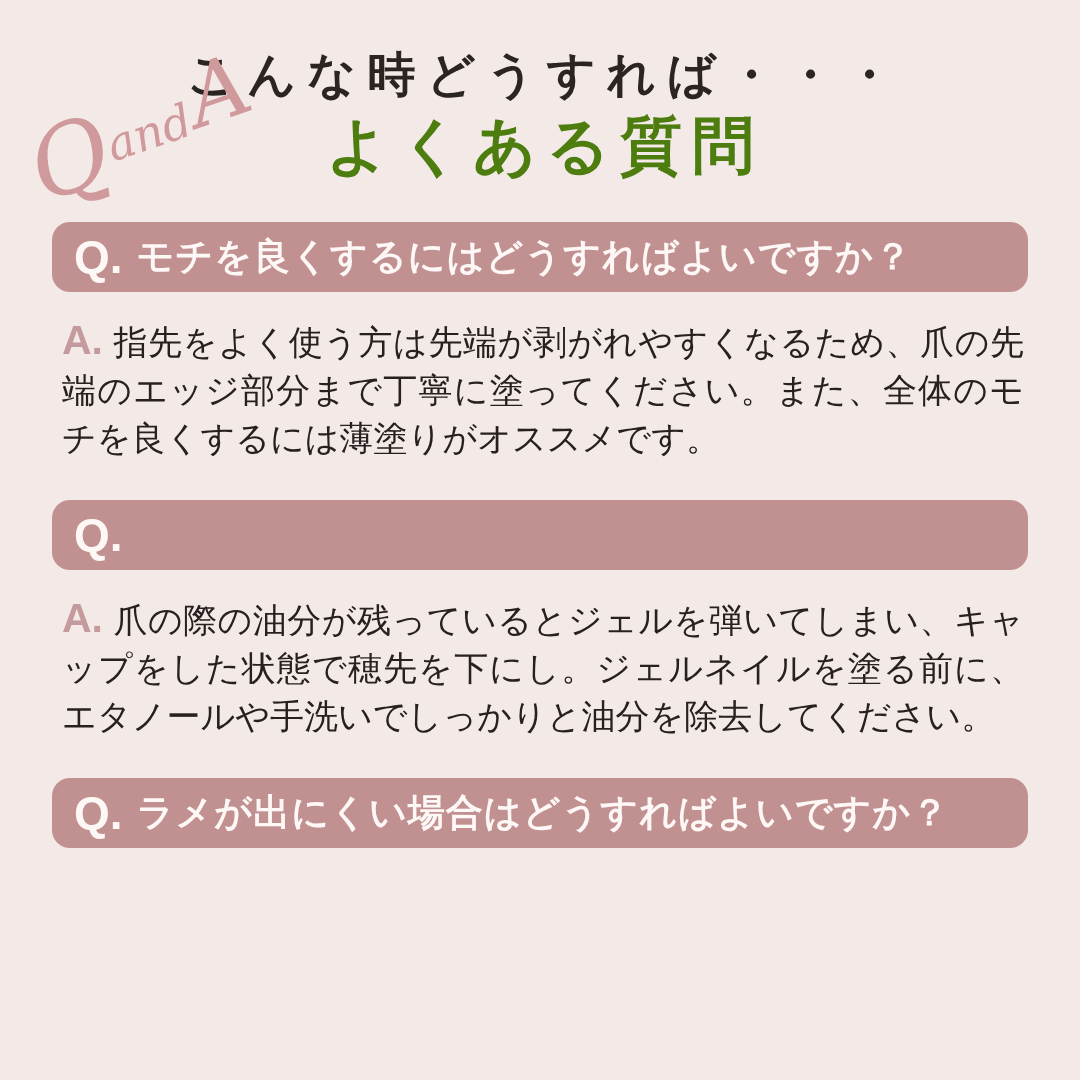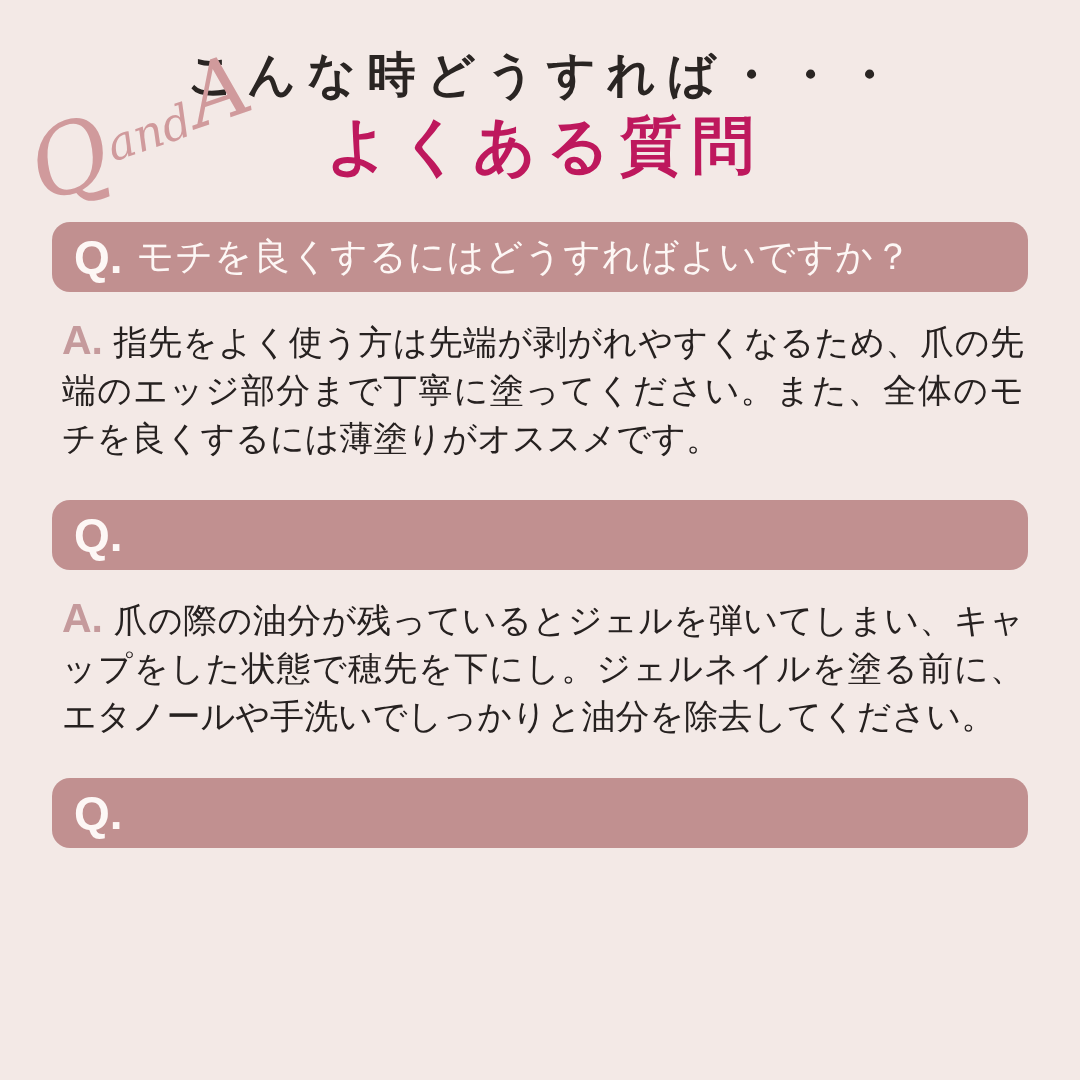--- a/index.html
+++ b/index.html
@@ -30,41 +30,41 @@
   .subtitle{
     font-size:48px;line-height:1.3;font-weight:600;
     letter-spacing:11px;text-indent:11px;
     color:#2a2523;
   }
   .title{
     margin:4px 0 0 0;
     font-family:"DejaVu Serif","Liberation Serif",serif;
     font-size:62px;line-height:1.15;font-weight:600;
     letter-spacing:10px;text-indent:10px;
-    color:#be185d;
+    color:#4d7c0f;
   }
 
   
   main{margin:40px 52px 0 52px;}
   .faq-item{margin-bottom:38px;}
   .q-bar{
     height:70px;
     background:#c19090;
     border-radius:18px;
     display:flex;align-items:center;
     padding:0 22px;
     color:#fdf7f5;
     box-sizing:border-box;
   }
   .q-prefix{
     font-size:46px;font-weight:600;line-height:1;
     margin-right:14px;
   }
   .q-text{
-    font-size:37px;font-weight:400;letter-spacing:1px;
+    font-size:37px;font-weight:700;letter-spacing:1px;
     white-space:nowrap;
   }
   .answer{
     margin:26px 4px 0 10px;
     font-size:34px;line-height:48px;
     color:#262120;
     text-align:justify;
   }
   .a-prefix{
     color:#c59a9c;
@@ -108,17 +108,18 @@
         <span class="q-prefix">Q.</span>
       </div>
       <p class="answer">
         <span class="a-prefix">A.</span><span>爪の際の油分が残っているとジェルを弾いてしまい、キャップをした状態で穂先を下にし。ジェルネイルを塗る前に、エタノールや手洗いでしっかりと油分を除去してください。</span>
       </p>
     </section>
 
     <section class="faq-item">
       <div class="q-bar">
         <span class="q-prefix">Q.</span>
+        <span class="q-text">ラメが出にくい場合はどうすればよいですか？</span>
       </div>
     </section>
 
   </main>
 </div>
 
 </body></html>

